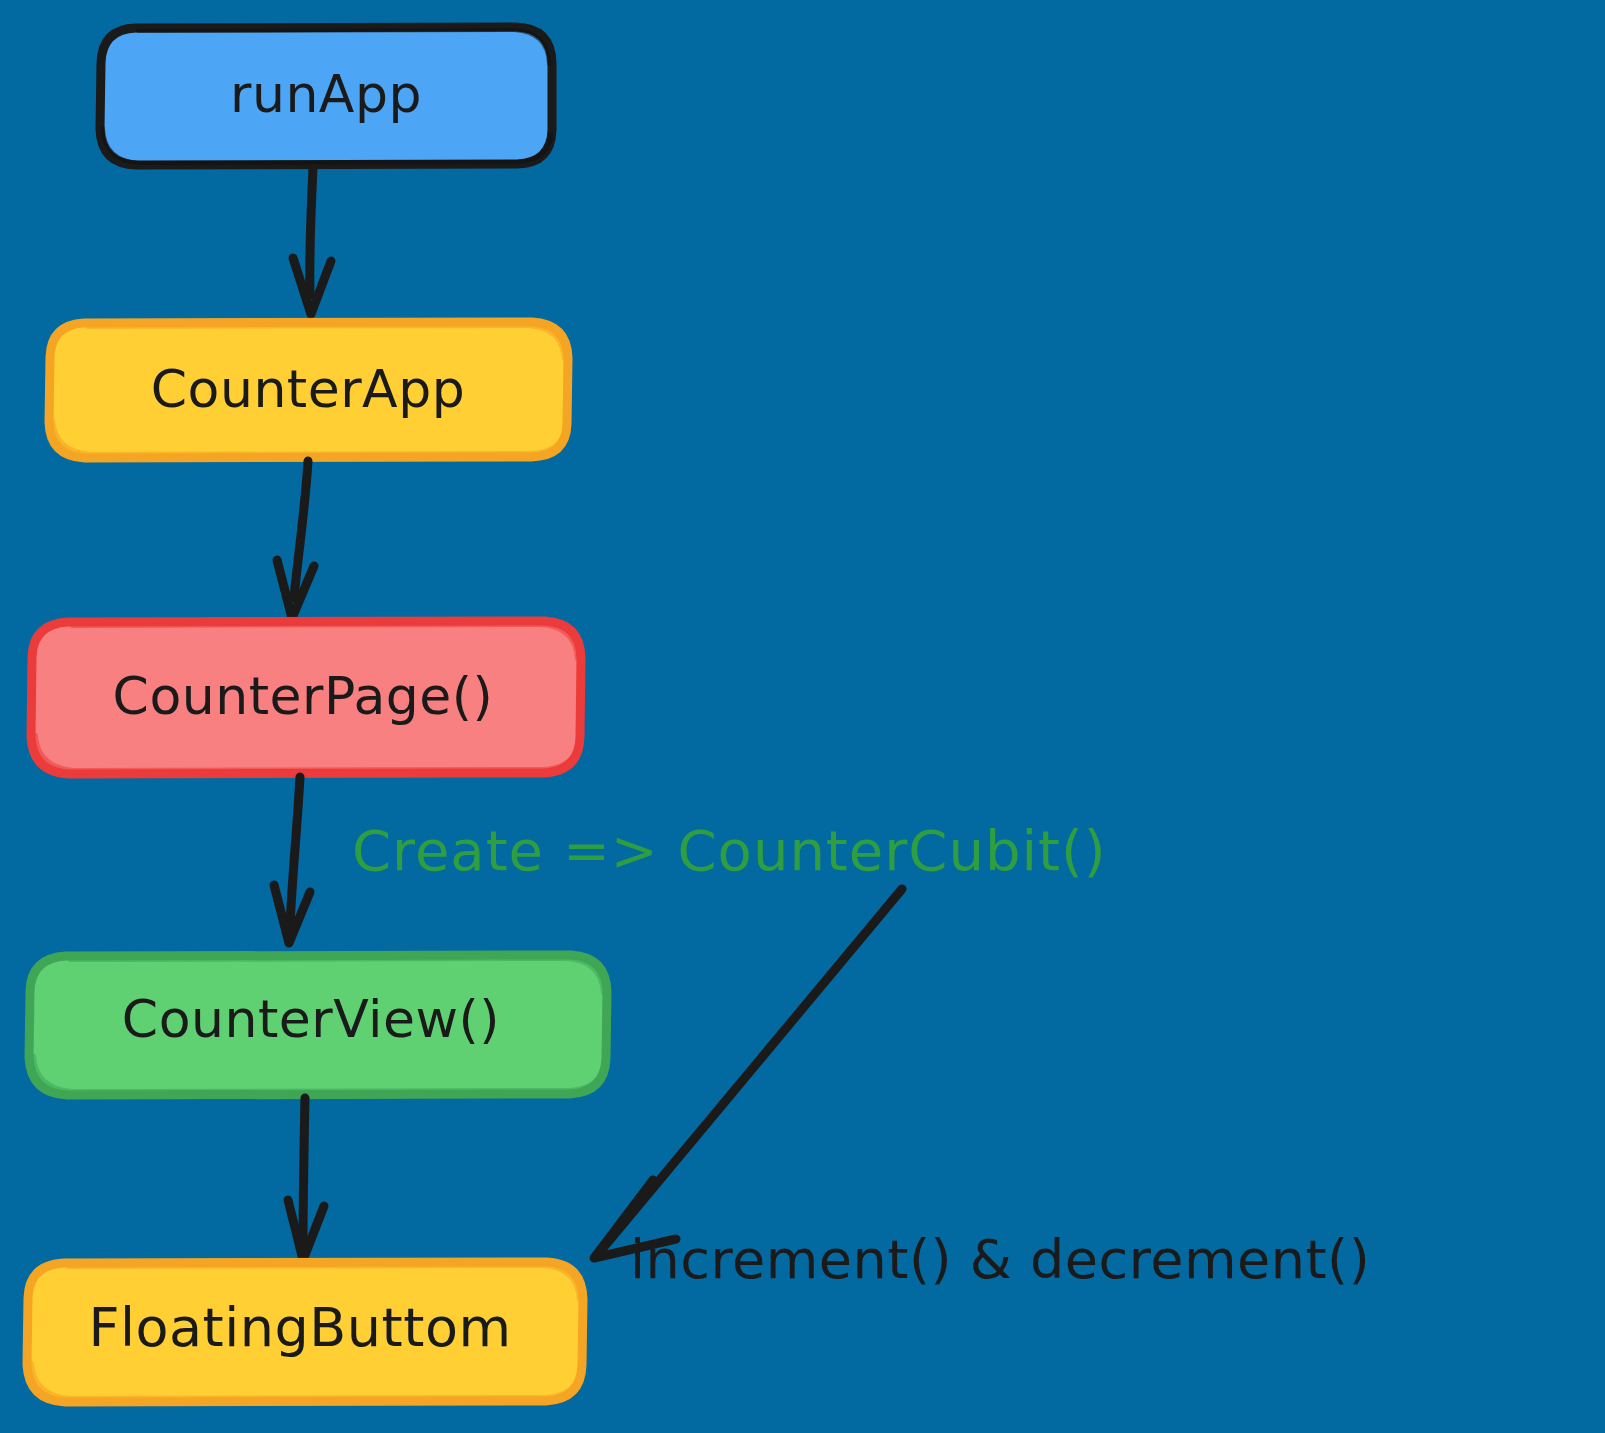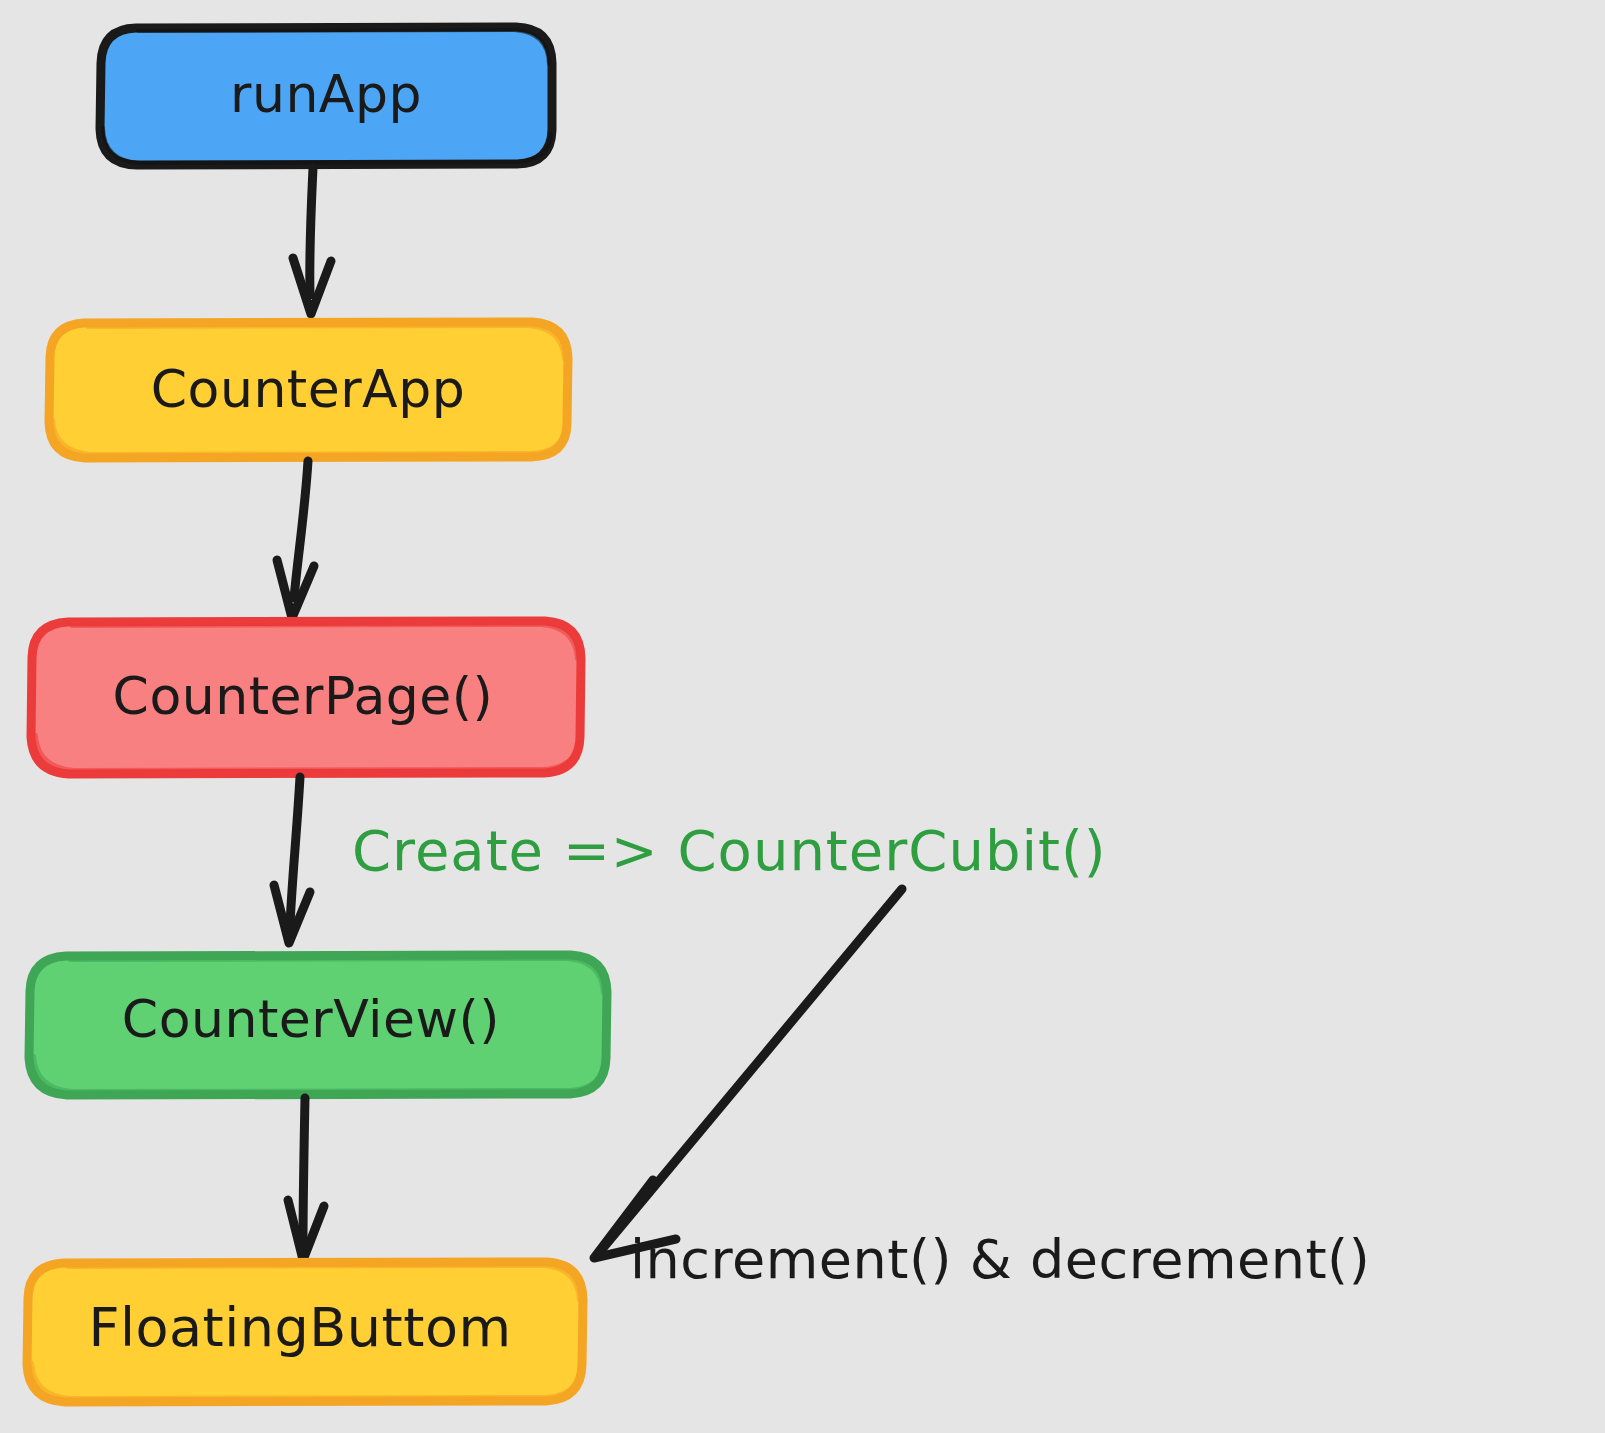--- a/index.html
+++ b/index.html
@@ -10,21 +10,21 @@
   body {
     width: 1605px;
     height: 1433px;
     font-family: "DejaVu Sans", sans-serif;
     overflow: hidden;
   }
   #diagram-root {
     position: relative;
     width: 1605px;
     height: 1433px;
-    background: #e5e5e5;
+    background: #0369a1;
   }
   svg#flow-svg {
     position: absolute;
     top: 0;
     left: 0;
     width: 1605px;
     height: 1433px;
     display: block;
   }
   .node-label {

